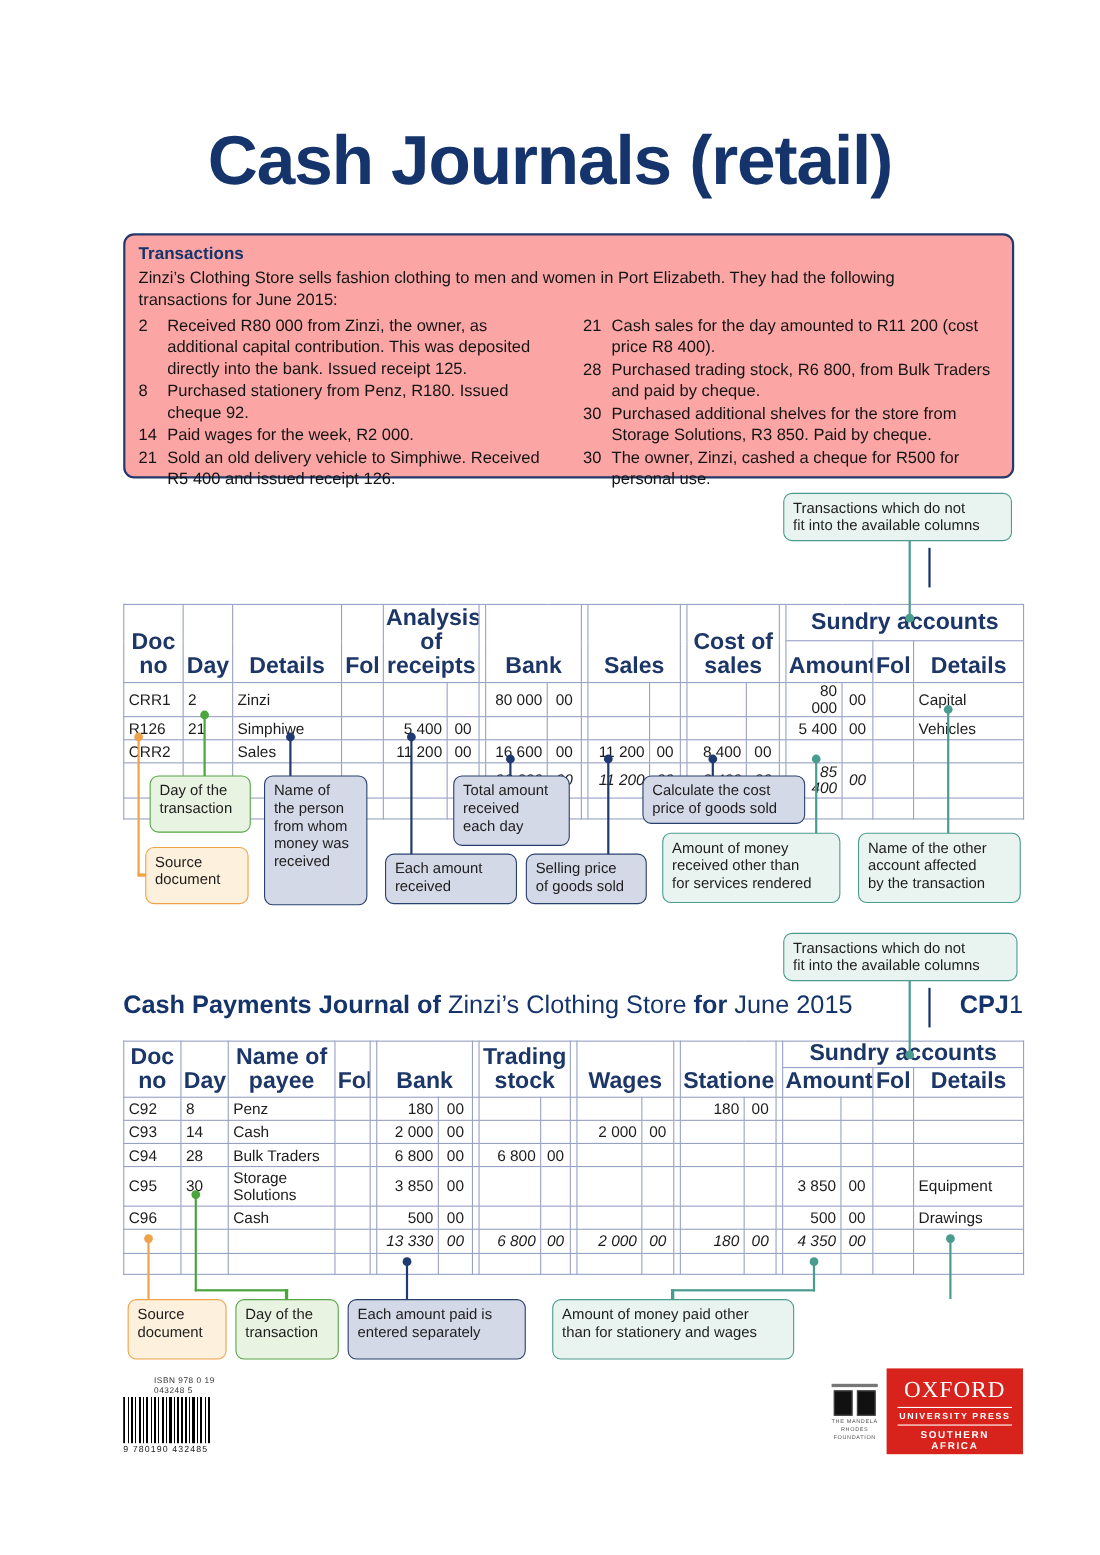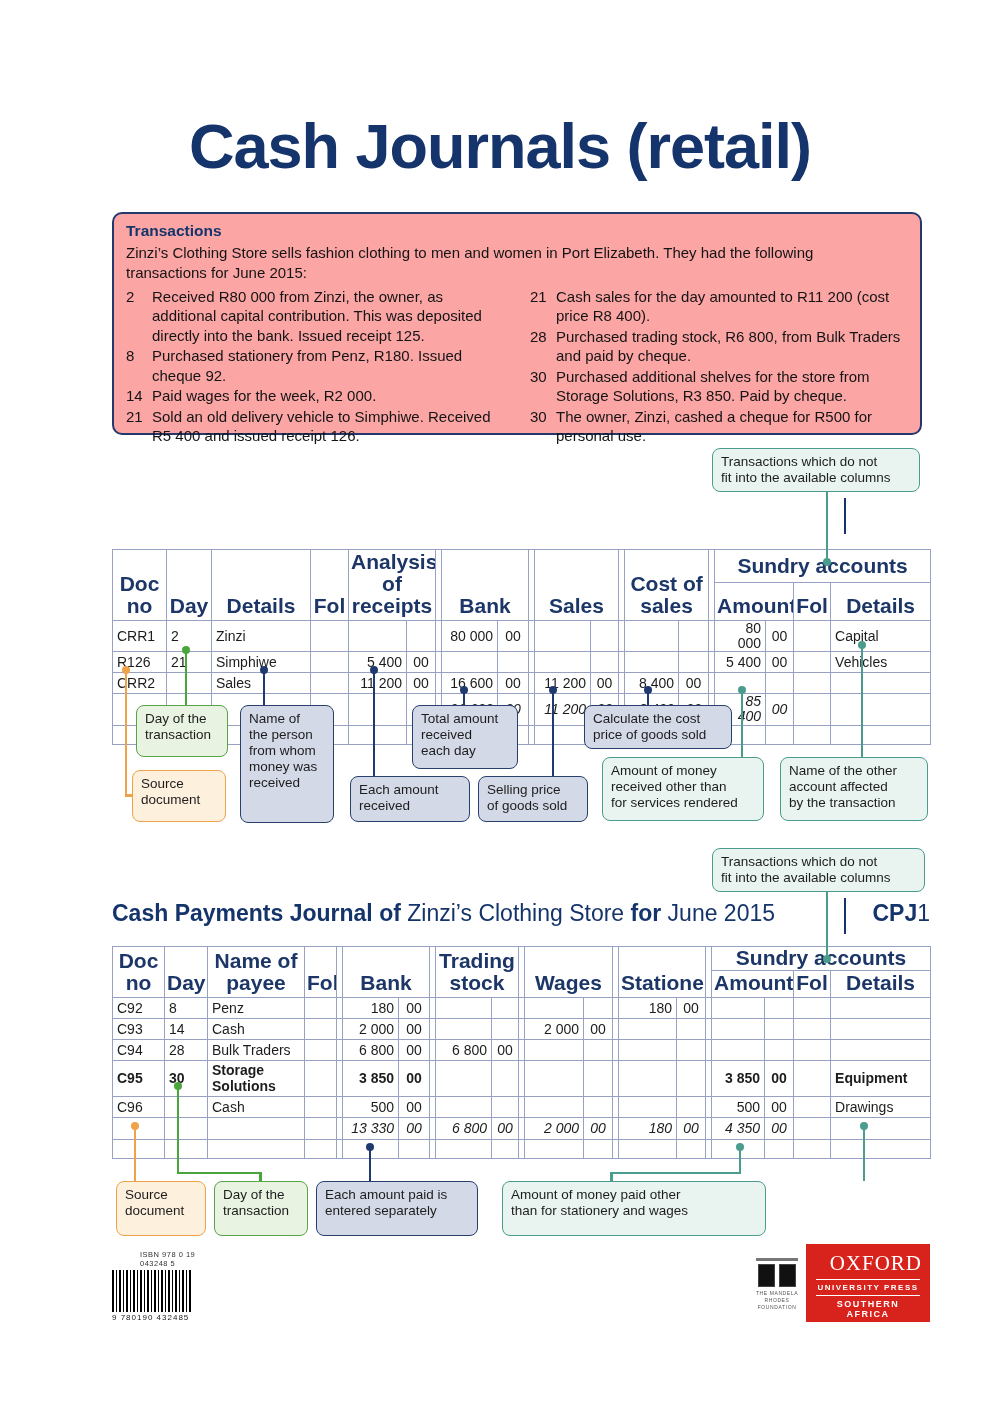--- a/index.html
+++ b/index.html
@@ -83,21 +83,21 @@
   .mandela{position:absolute;left:748px;top:1258px;width:58px;text-align:center;}
   .mandela-topline{height:3px;background:#777;margin:0 8px 3px;}
   .mandela-portraits{display:flex;justify-content:center;gap:4px;}
   .mandela-portraits .p{width:15px;height:21px;background:#111;border:1px solid #444;}
   .mandela-text{font-size:5px;color:#555;letter-spacing:0.6px;margin-top:3px;line-height:1.4;}
   .oxford{
     position:absolute;left:806px;top:1244px;width:124px;height:78px;
     background:#d8231d;color:#fff;text-align:center;box-sizing:border-box;
     padding:7px 8px 0;
   }
-  .oxford-name{font-family:"Liberation Serif", serif;font-size:21px;letter-spacing:1px;text-align:right;}
+  .oxford-name{font-family:"Liberation Serif", serif;font-size:21px;letter-spacing:1px;}
   .oxford-rule{height:1px;background:#ffffff;margin:3px 2px;}
   .oxford-sub{font-size:8px;font-weight:bold;letter-spacing:1.5px;}
   .oxford-region{font-size:9px;font-weight:bold;letter-spacing:1.5px;margin-top:3px;}
 </style>
 </head>
 <body>
 
 <div id="poster">
 
   <div class="main-title">Cash Journals (retail)</div>
@@ -428,21 +428,21 @@
           <td class="ac"></td>
           <td class="sep"></td>
           <td class="ar"></td>
           <td class="ac"></td>
           <td class="sep"></td>
           <td class="ar"></td>
           <td class="ac"></td>
           <td class="ac"></td>
           <td></td>
         </tr>
-        <tr style="height: 36px; font-weight: bold;">
+        <tr style="height: 36px;">
           <td>C95</td>
           <td>30</td>
           <td>Storage
 Solutions</td>
           <td></td>
           <td class="sep"></td>
           <td class="ar">3 850</td>
           <td class="ac">00</td>
           <td class="sep"></td>
           <td class="ar"></td>
@@ -607,21 +607,21 @@
 
   <div class="dot ln-navy" style="left:366px;top:1143px;"></div>
   <div class="vline ln-navy" style="left:368.5px;top:1147px;height:34px;"></div>
   <div class="callout co-lav" style="left:316px;top:1181px;width:162px;height:55px;">Each amount paid is
 entered separately</div>
 
   <div class="dot ln-teal" style="left:736px;top:1143px;"></div>
   <div class="vline ln-teal" style="left:738.5px;top:1147px;height:27px;"></div>
   <div class="hline ln-teal" style="left:610px;top:1171.5px;width:131px;"></div>
   <div class="vline ln-teal" style="left:610px;top:1171.5px;height:10px;"></div>
-  <div class="callout co-teal" style="left:502px;top:1181px;width:264px;height:55px;">Amount of money paid other
+  <div class="callout co-teal" style="left:502px;top:1181px;width:220px;height:55px;">Amount of money paid other
 than for stationery and wages</div>
 
   <div class="dot ln-teal" style="left:860px;top:1122px;"></div>
   <div class="vline ln-teal" style="left:862.5px;top:1126px;height:55px;"></div>
 
   <div class="isbn-block">
     <div class="isbn-label">ISBN 978 0 19 043248 5</div>
     <div class="barcode"></div>
     <div class="barcode-digits">9 780190 432485</div>
   </div>

